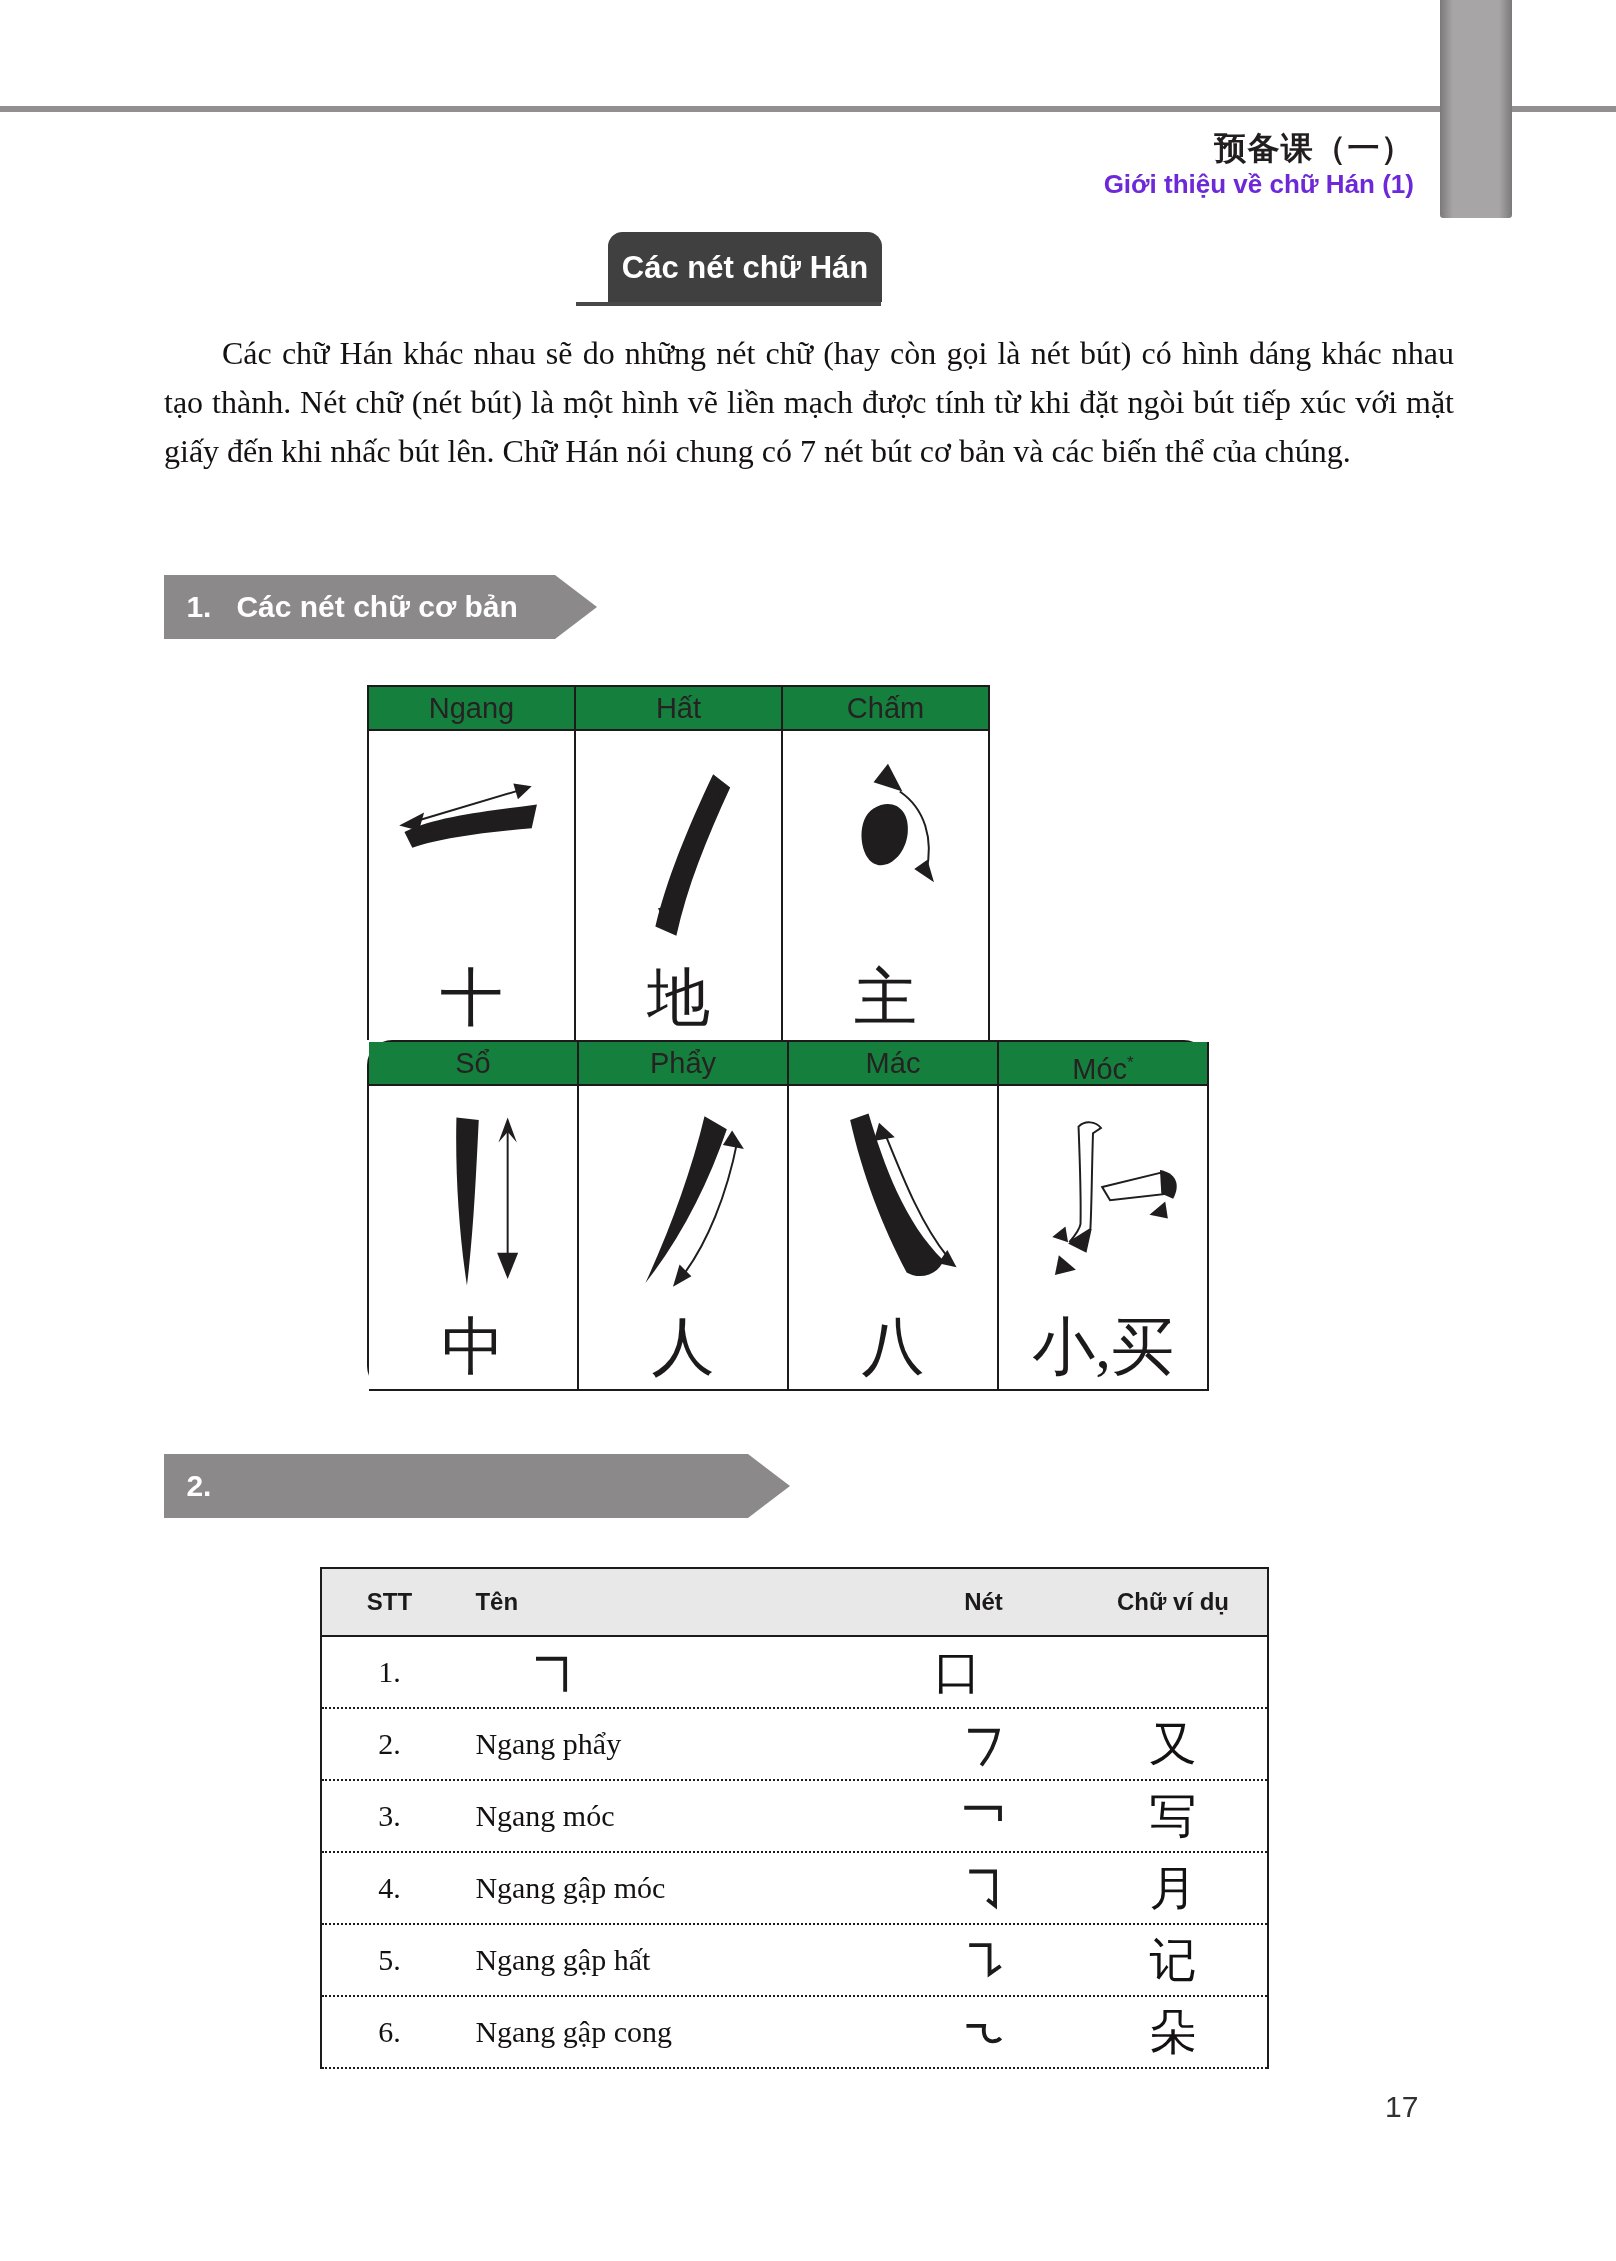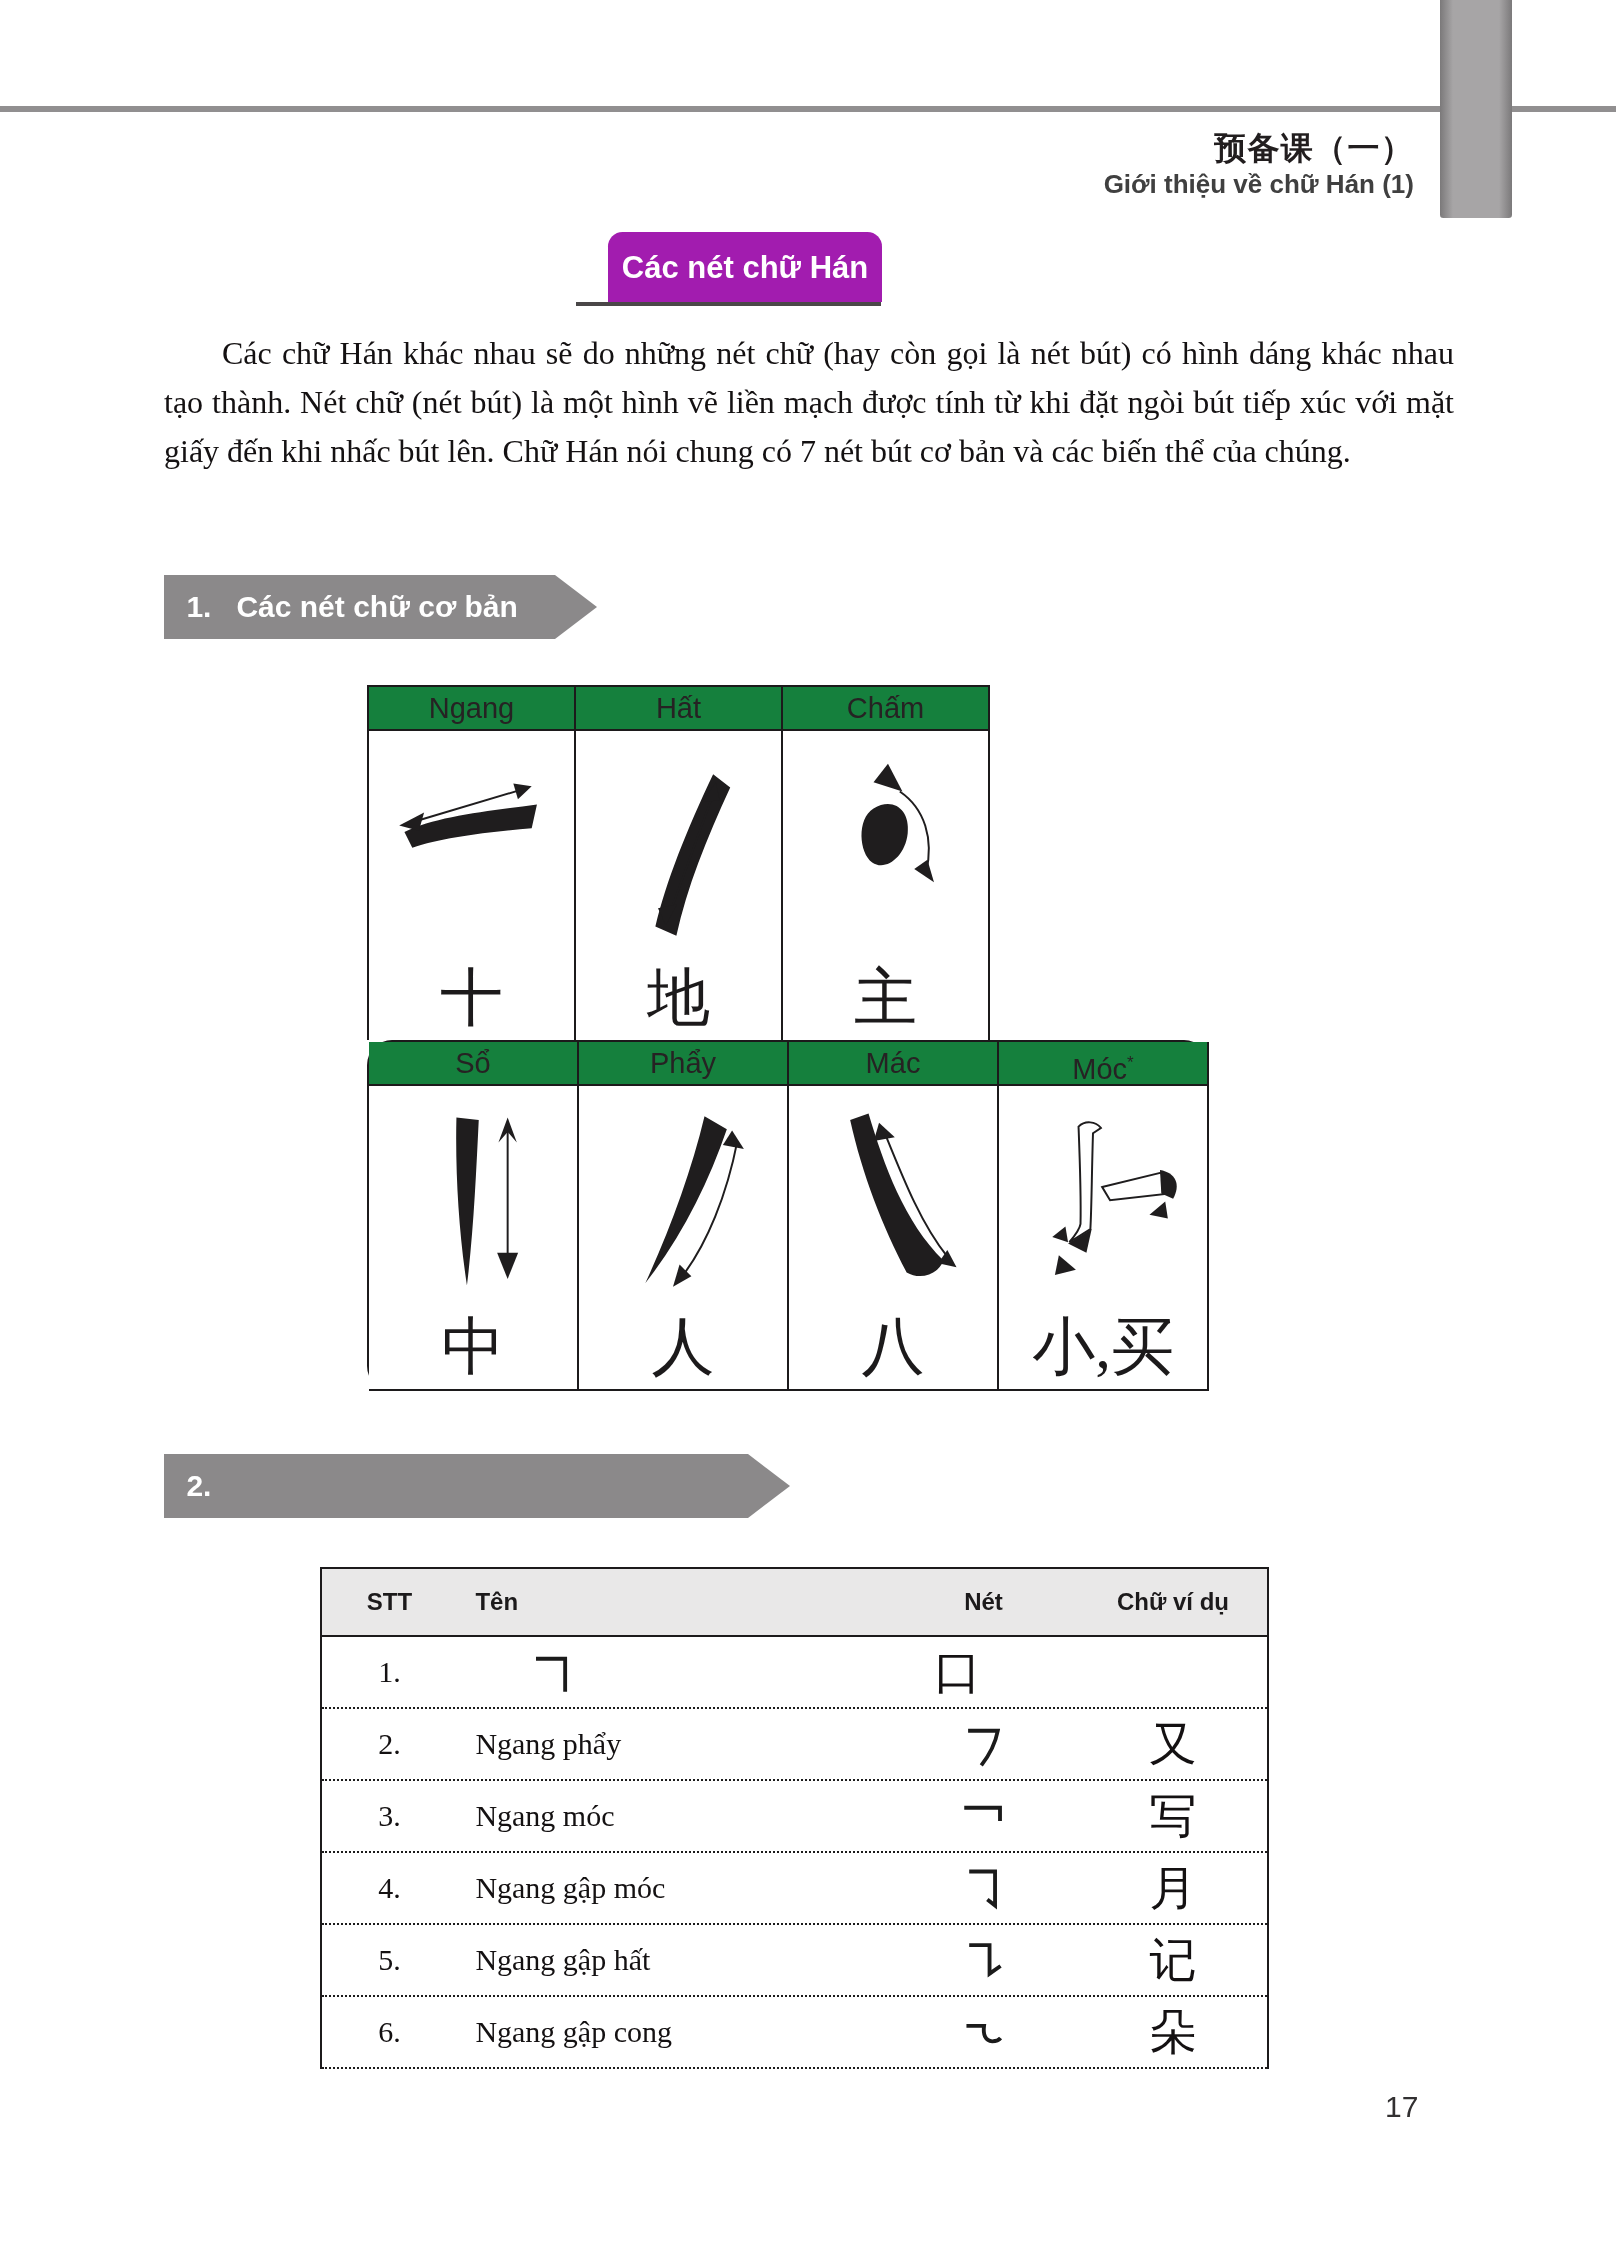--- a/index.html
+++ b/index.html
@@ -8,25 +8,25 @@
 
   
   .top-rule{position:absolute;left:0;top:106px;width:1616px;height:6px;background:#918f90;}
   .corner-tab{position:absolute;left:1440px;top:0;width:72px;height:218px;
               background:linear-gradient(90deg,#7b797a 0%,#a7a5a6 18%,#a7a5a6 82%,#7b797a 100%);
               border-radius:0 0 3.3px 3.3px;z-index:2;}
 
   
   .page-header{position:absolute;right:202px;top:129px;text-align:right;z-index:3;}
   .hdr-cn{font-size:32px;font-weight:bold;color:#221e1f;letter-spacing:1.3px;line-height:38px;}
-  .hdr-vn{font-size:26px;font-weight:bold;color:#404040;line-height:34px;}
+  .hdr-vn{font-size:26px;font-weight:bold;color:#6d28d9;line-height:34px;}
 
   
   .badge-wrap{position:absolute;left:576px;top:232px;width:305px;border-bottom:4.6px solid #4a4748;}
-  .badge{margin-left:32px;width:274px;height:70px;background:#a21caf;border-radius:14.5px 14.5px 0 0;
+  .badge{margin-left:32px;width:274px;height:70px;background:#404040;border-radius:14.5px 14.5px 0 0;
          color:#ffffff;font-size:31px;font-weight:bold;text-align:center;line-height:72px;}
 
   
   .intro{position:absolute;left:164px;top:329px;width:1290px;margin:0;
          font-family:"Liberation Serif",serif;font-size:32px;line-height:49px;
          text-align:justify;text-indent:58px;color:#141112;}
 
   
   .banner{position:absolute;height:64px;background:#8b898a;display:flex;align-items:center;
           color:#ffffff;font-weight:bold;font-size:30px;padding-left:22.4px;box-sizing:border-box;}

